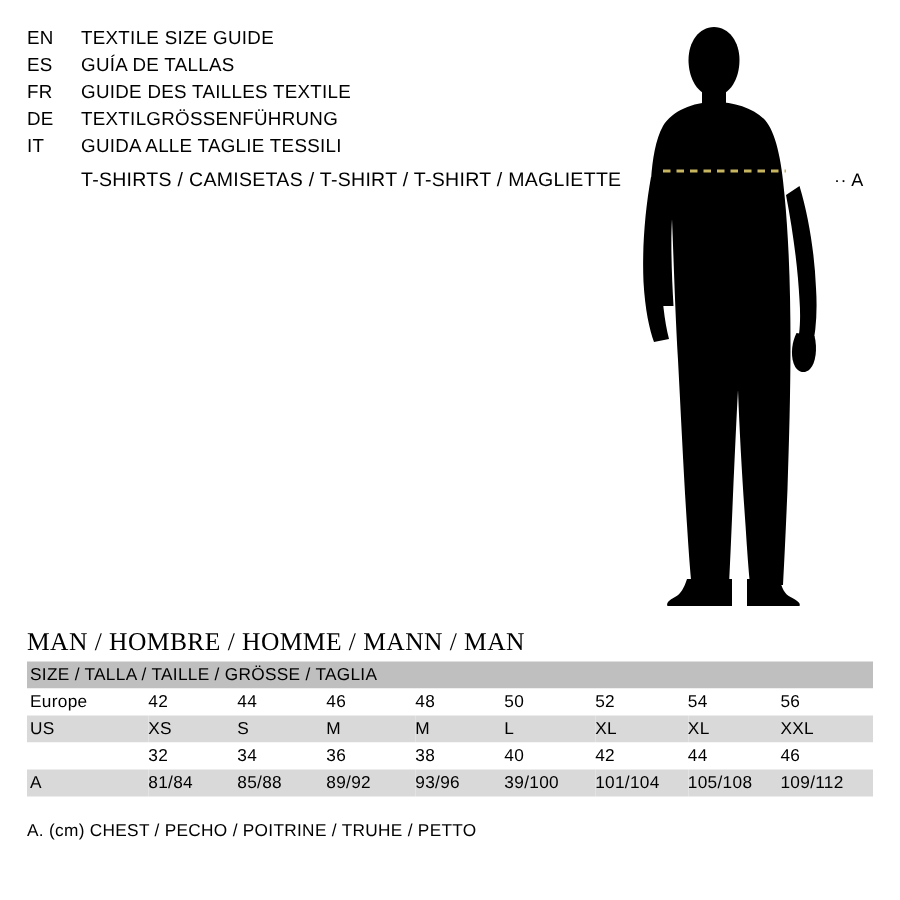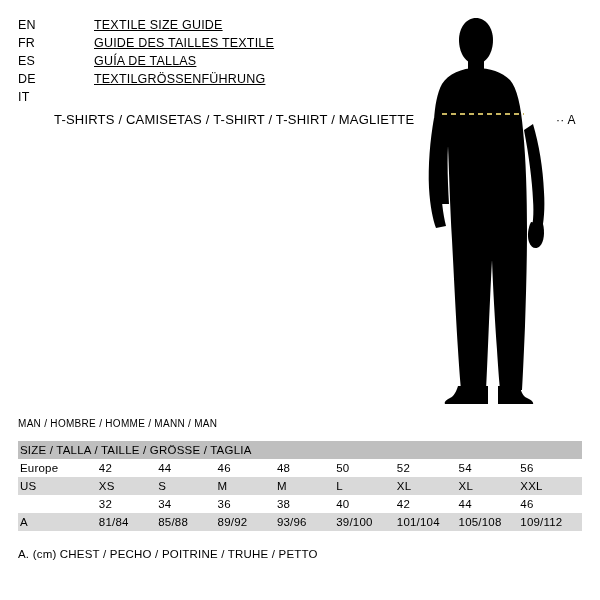--- a/index.html
+++ b/index.html
@@ -22,31 +22,29 @@
     left: 18px;
     top: 16px;
     width: 380px;
   }
   .lang-row {
     display: flex;
     align-items: center;
     line-height: 18px;
     font-size: 12.5px;
     letter-spacing: 0.2px;
-    gap: 40px;
   }
   .lang-code {
     width: 36px;
     flex: 0 0 36px;
     font-size: 12.5px;
   }
   .lang-text {
     font-size: 12.5px;
     white-space: nowrap;
-    text-decoration: underline;
   }
 
   
   .category-block {
     position: absolute;
     left: 18px;
     top: 110px;
     width: 400px;
     margin-left: 36px;
   }
@@ -74,23 +72,24 @@
     top: 103px;
     font-size: 12px;
     letter-spacing: 0.3px;
   }
 
   
   .table-title {
     position: absolute;
     left: 18px;
     top: 418px;
-    font-size: 10px;
+    font-size: 17px;
     letter-spacing: 0.3px;
     white-space: nowrap;
+    font-family: Liberation Serif, serif;
   }
 
   .size-table {
     position: absolute;
     left: 18px;
     top: 441px;
     width: 564px;
     border-collapse: collapse;
     font-size: 11.5px;
   }
@@ -134,33 +133,34 @@
 </style>
 </head>
 <body>
 
 <div class="lang-block">
   <div class="lang-row">
     <span class="lang-code">EN</span>
     <span class="lang-text">TEXTILE SIZE GUIDE</span>
   </div>
   <div class="lang-row">
+    <span class="lang-code">ES</span>
+    <span class="lang-text">GUÍA DE TALLAS</span>
+  </div>
+  <div class="lang-row">
     <span class="lang-code">FR</span>
     <span class="lang-text">GUIDE DES TAILLES TEXTILE</span>
   </div>
   <div class="lang-row">
-    <span class="lang-code">ES</span>
-    <span class="lang-text">GUÍA DE TALLAS</span>
-  </div>
-  <div class="lang-row">
     <span class="lang-code">DE</span>
     <span class="lang-text">TEXTILGRÖSSENFÜHRUNG</span>
   </div>
   <div class="lang-row">
     <span class="lang-code">IT</span>
+    <span class="lang-text">GUIDA ALLE TAGLIE TESSILI</span>
   </div>
 </div>
 
 <div class="category-block">
   <div class="category-line">T-SHIRTS / CAMISETAS / T-SHIRT / T-SHIRT / MAGLIETTE</div>
 </div>
 
 <div class="figure-wrap">
   <svg class="figure-svg" width="200" height="400" viewBox="0 0 200 400" xmlns="http://www.w3.org/2000/svg">
     <g fill="#000000">

